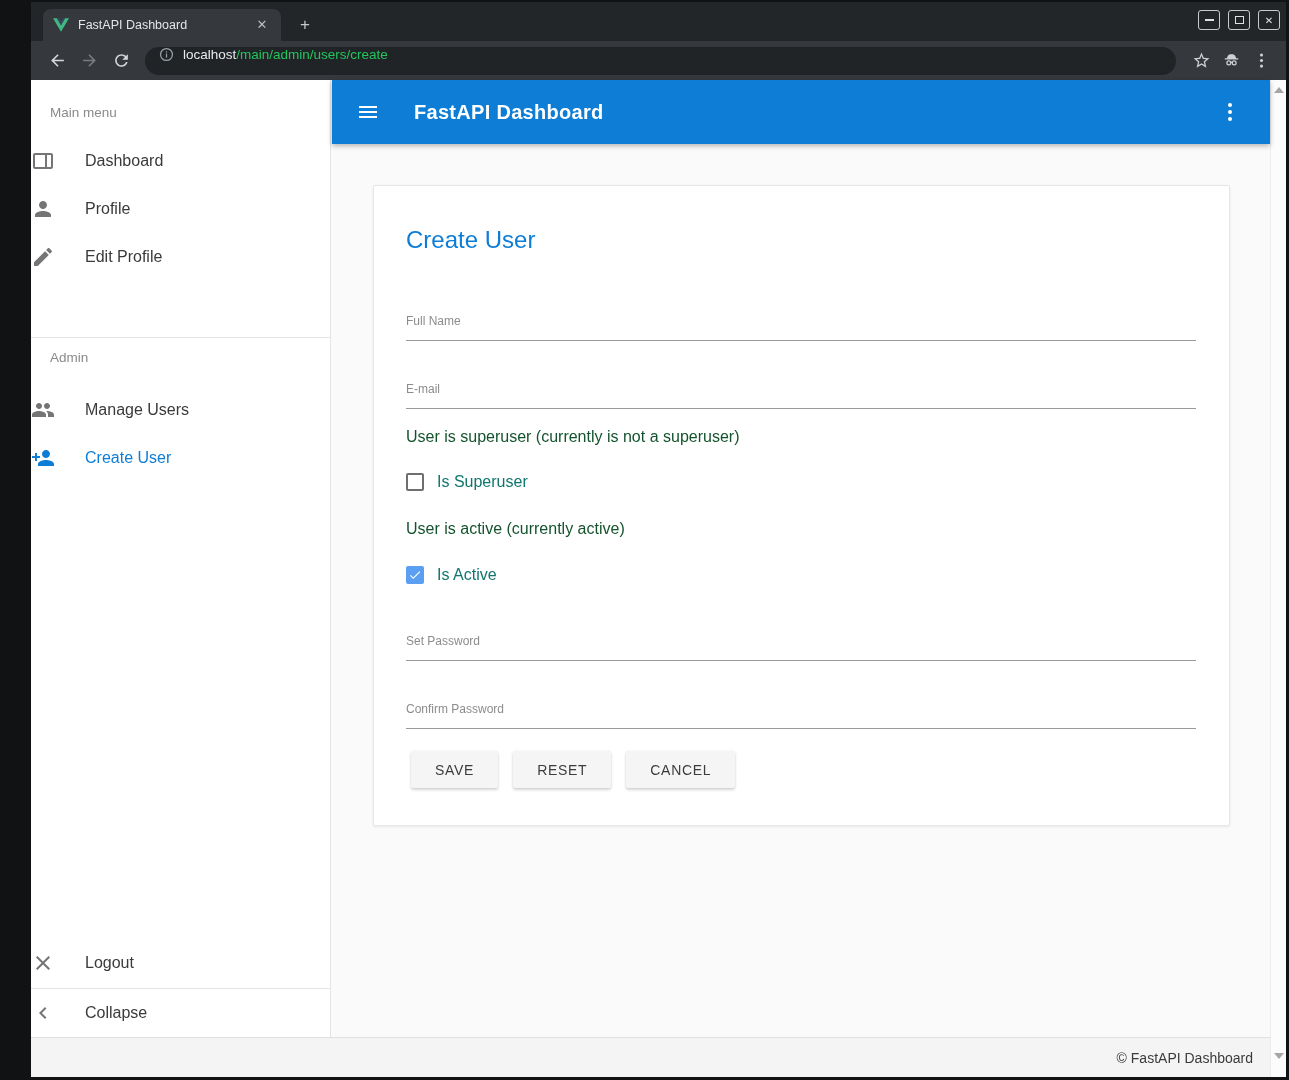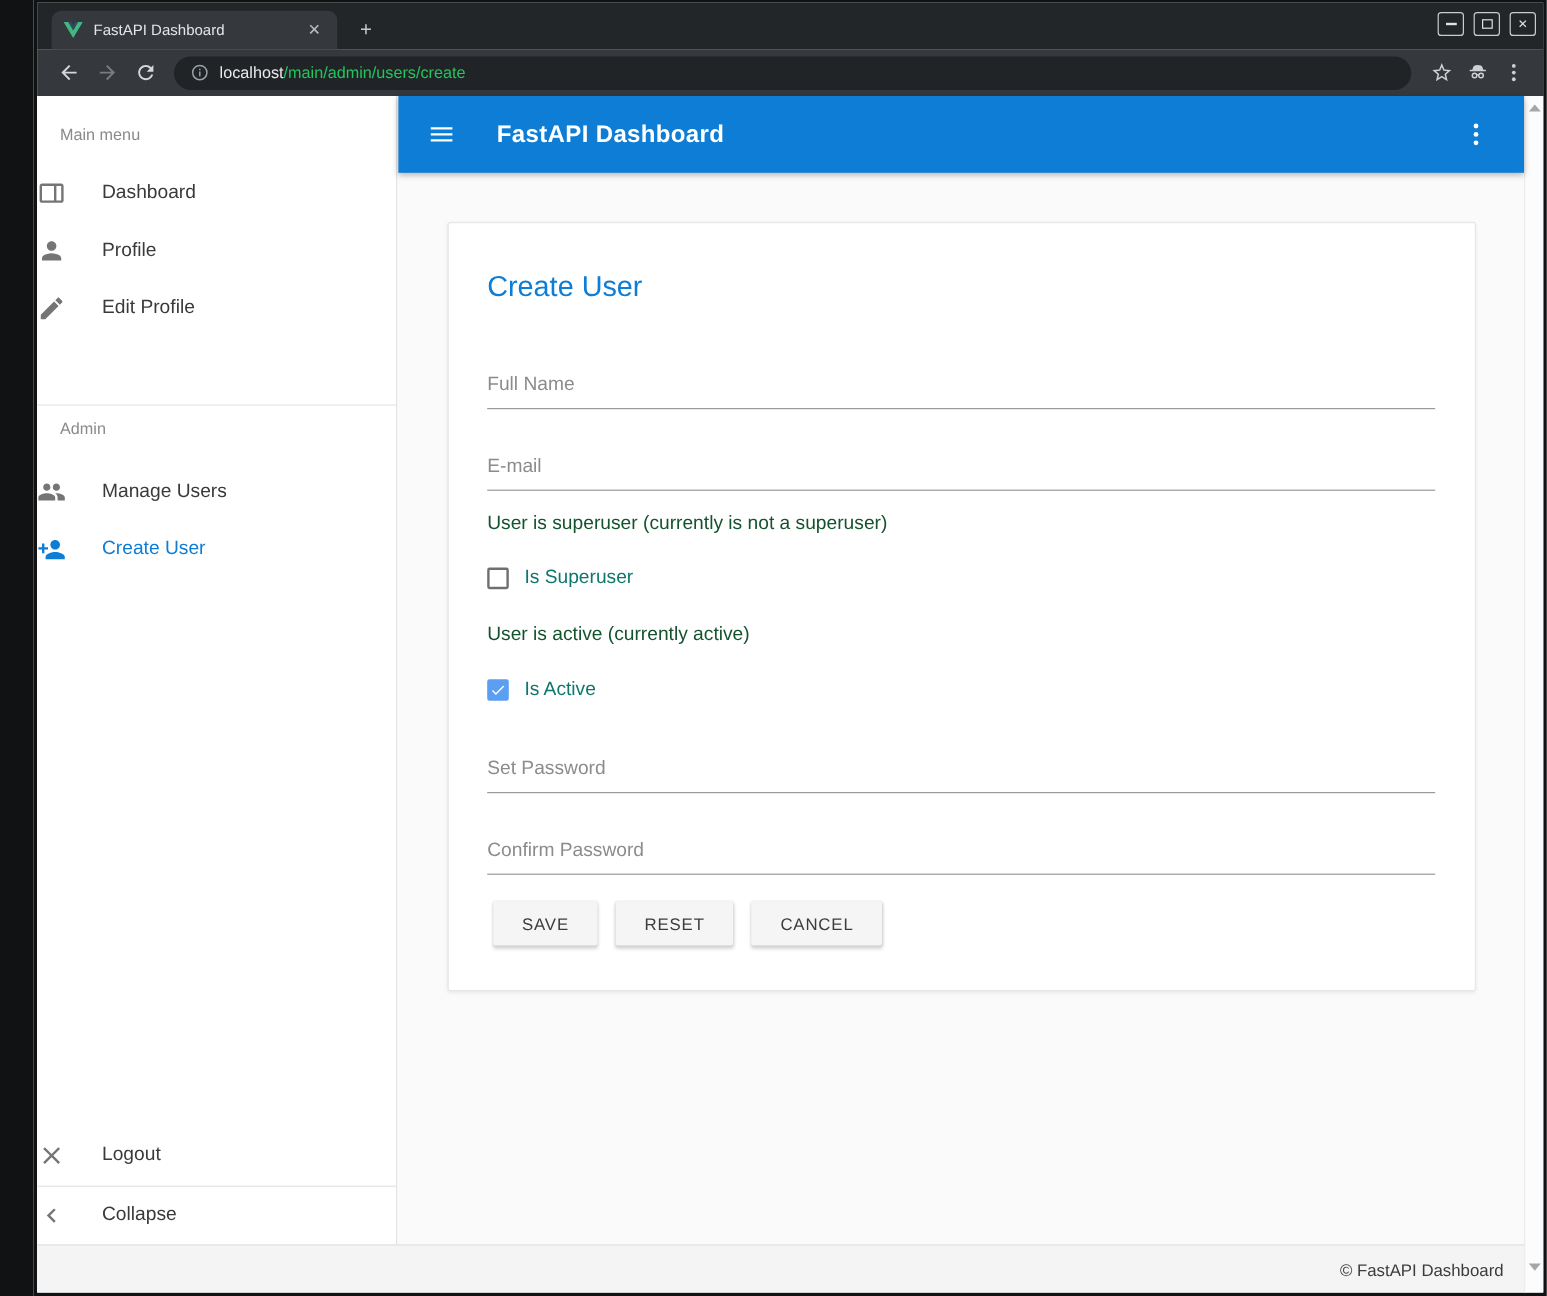--- a/index.html
+++ b/index.html
@@ -19,21 +19,21 @@
   .win-btn { width:22px; height:20px; border:1px solid #c9cbce; border-radius:3px; color:#dfe1e4;
              display:flex; align-items:center; justify-content:center; font-size:10px; }
   .win-btn .bar { width:9px; height:2px; background:#dfe1e4; }
   .win-btn .box { width:9px; height:8px; border:1.5px solid #dfe1e4; }
 
   .toolbar { height:39px; background:#35383c; display:flex; align-items:center; padding:0 10px; }
   .nav-btn { width:32px; height:32px; display:flex; align-items:center; justify-content:center; border-radius:50%; }
   .nav-btn svg { width:19px; height:19px; fill:#d5d8db; }
   .nav-btn.disabled svg { fill:#797d82; }
   .urlbar { flex:1; height:28px; margin:0 10px 0 8px; background:#212427; border-radius:14px;
-            display:flex; align-items:center; padding:0 14px; }
+            display:flex; align-items:flex-start; padding:0 14px; }
   .urlbar svg { width:15px; height:15px; margin-right:9px; flex:none; }
   .url-host { color:#e8eaed; font-size:13.5px; }
   .url-path { color:#22c55e; font-size:13.5px; }
   .tool-icon { width:30px; height:30px; display:flex; align-items:center; justify-content:center; }
   .tool-icon svg { width:19px; height:19px; fill:#cdd0d4; }
 
   
   .viewport { position:absolute; left:0; right:0; top:78px; bottom:0; background:#fafafa; }
 
   .scrollcol { position:absolute; top:0; right:0; bottom:0; width:16px; background:#fcfcfc; border-left:1px solid #ececec; }
@@ -58,21 +58,21 @@
   .hamburger svg { width:24px; height:24px; fill:#fff; }
   .appbar-title { color:#fff; font-size:20px; font-weight:bold; margin-left:34px; letter-spacing:0.3px; }
   .appbar-menu { margin-left:auto; margin-right:28px; width:24px; height:24px; }
   .appbar-menu svg { width:24px; height:24px; fill:#fff; }
 
   .card { margin:41px 40px 0 41px; height:641px; background:#fff; border:1px solid #e7e7e7; border-radius:2px;
           box-shadow:0 1px 3px rgba(0,0,0,0.07); position:relative; }
   .card-title { position:absolute; left:32px; top:40px; font-size:24px; color:var(--primary,#0d7dd6); }
   .tf { position:absolute; left:32px; right:33px; height:31px; }
   .tf input { width:100%; height:100%; border:none; outline:none; background:transparent;
-              border-bottom:1px solid #9a9a9a; font-size:16px; color:#8b5cf6; padding-bottom:9px;
+              border-bottom:1px solid #9a9a9a; font-size:12px; color:#8b5cf6; padding-bottom:9px;
               font-family:"Liberation Sans", sans-serif; }
   .tf input::placeholder { color:#8c8c8c; opacity:1; }
   .hint { position:absolute; left:32px; font-size:16px; color:#14532d; }
   .cb-row { position:absolute; left:32px; display:flex; align-items:center; height:20px; }
   .cb { width:18px; height:18px; border:2px solid #6f6f6f; border-radius:2px; display:flex; align-items:center; justify-content:center; }
   .cb svg { width:14px; height:14px; fill:#fff; display:none; }
   .cb.checked { background:var(--checkbox_checked,#5b9ff2); border-color:var(--checkbox_checked,#5b9ff2); }
   .cb.checked svg { display:block; }
   .cb-label { margin-left:13px; font-size:16px; color:#0f766e; }
   .btn-row { position:absolute; left:37px; top:565px; display:flex; gap:15px; }

